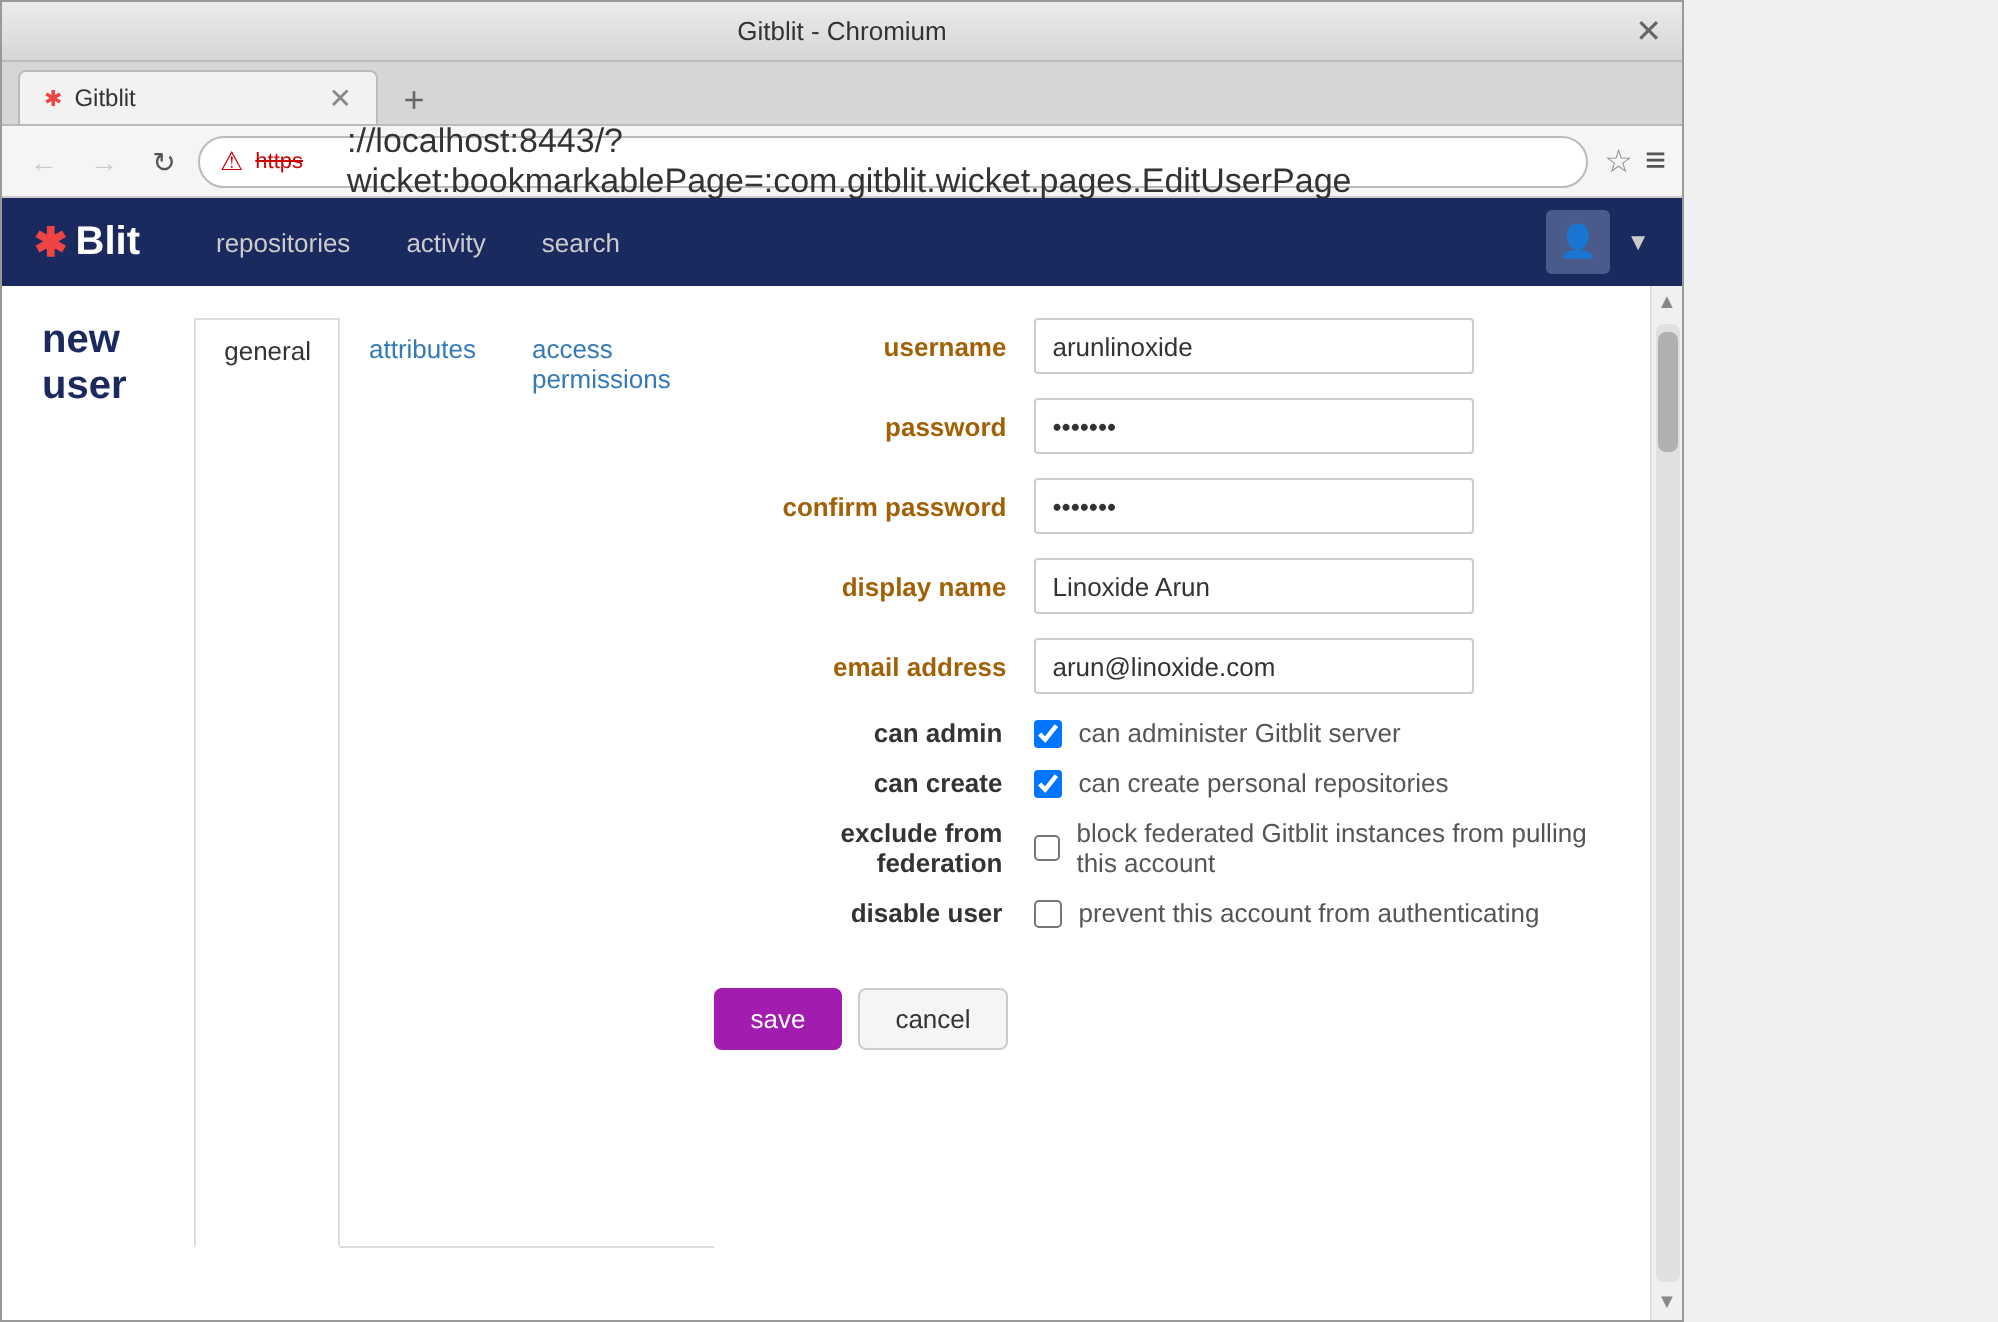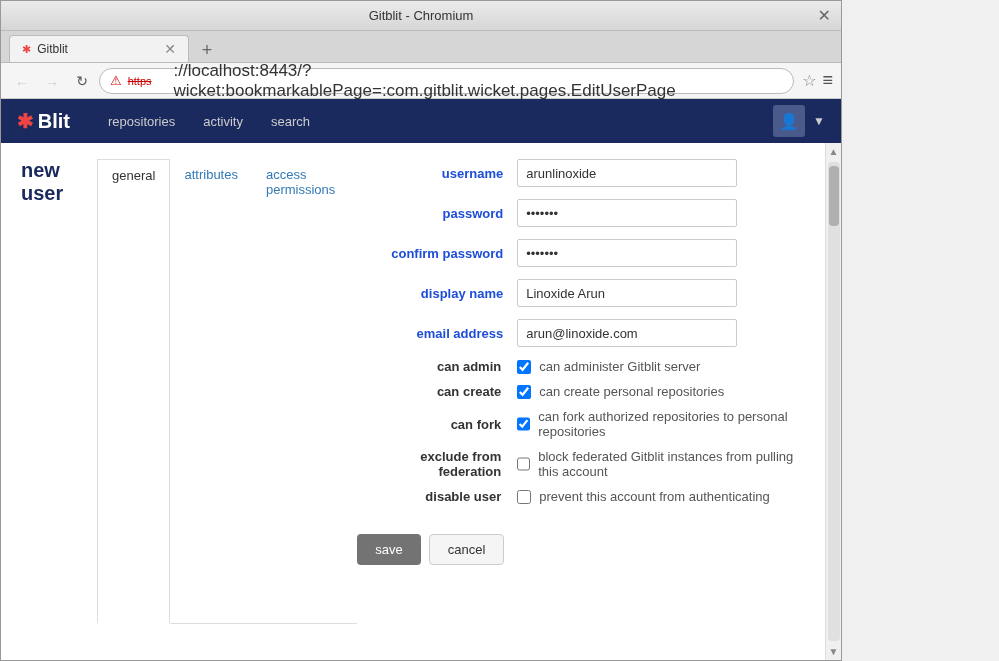--- a/index.html
+++ b/index.html
@@ -262,21 +262,21 @@
     }
     .form-row {
       display: flex;
       align-items: center;
       margin-bottom: 12px;
     }
     .form-label {
       width: 160px;
       font-weight: bold;
       font-size: 13px;
-      color: #1d4ed8;
+      color: #a16207;
       text-align: right;
       padding-right: 14px;
       flex-shrink: 0;
     }
     .form-input {
       width: 220px;
       height: 28px;
       border: 1px solid #ccc;
       border-radius: 2px;
       padding: 0 8px;
@@ -314,21 +314,21 @@
     }
 
     
     .form-footer {
       margin-top: 20px;
       padding: 10px 0;
       display: flex;
       gap: 8px;
     }
     .btn-save {
-      background: #737373;
+      background: #a21caf;
       color: white;
       border: none;
       padding: 7px 18px;
       border-radius: 4px;
       font-size: 13px;
       cursor: pointer;
     }
     .btn-cancel {
       background: #f5f5f5;
       color: #333;
@@ -474,27 +474,20 @@
           </div>
 
           <div class="checkbox-row">
             <div class="checkbox-label">can create</div>
             <div class="checkbox-wrapper">
               <input type="checkbox" checked="" style="">
               <span class="checkbox-desc">can create personal repositories</span>
             </div>
           </div>
 
-          <div class="checkbox-row">
-            <div class="checkbox-label">can fork</div>
-            <div class="checkbox-wrapper">
-              <input type="checkbox" checked="" style="">
-              <span class="checkbox-desc">can fork authorized repositories to personal repositories</span>
-            </div>
-          </div>
 
           <div class="checkbox-row">
             <div class="checkbox-label">exclude from federation</div>
             <div class="checkbox-wrapper">
               <input type="checkbox" style="">
               <span class="checkbox-desc">block federated Gitblit instances from pulling this account</span>
             </div>
           </div>
 
           <div class="checkbox-row">

